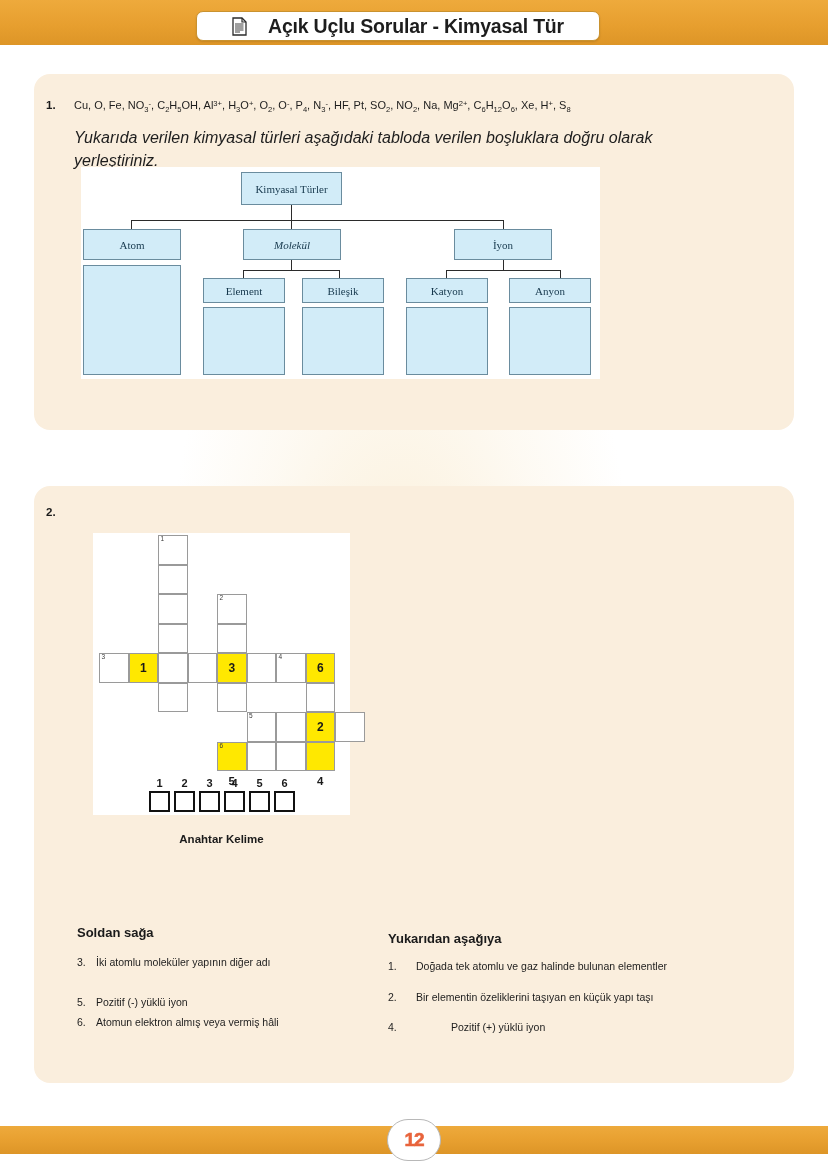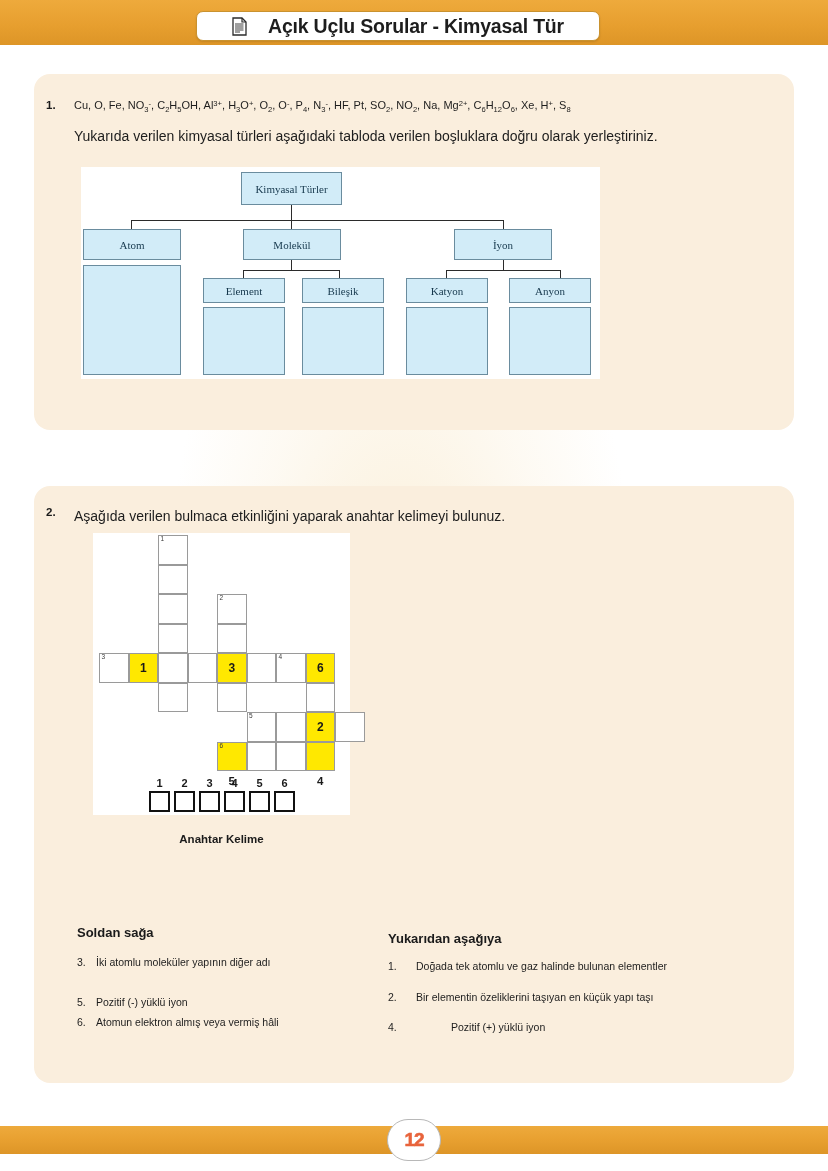--- a/index.html
+++ b/index.html
@@ -38,21 +38,21 @@
   .card {
     position:absolute; background:#faeedd; border-radius:16px;
   }
   #card1 { left:34px; top:74px; width:760px; height:356px; }
   #card2 { left:34px; top:486px; width:760px; height:597px; }
 
   .q-num {
     position:absolute; font-size:11.5px; font-weight:bold; color:#1a1a1a;
   }
   .q-text {
-    position:absolute; font-size:14px; color:#1d1d1d; line-height:1.45;
+    position:absolute; font-size:16px; color:#1d1d1d; line-height:1.45;font-style:italic;
   }
   .formula { position:absolute; font-size:11px; color:#1d1d1d; white-space:nowrap; }
   .formula sub { font-size:7.6px; vertical-align:-0.28em; }
   .formula sup { font-size:7.6px; vertical-align:0.45em; }
 
   
   .diagram {
     position:absolute; left:81px; top:167px; width:519px; height:212px;
     background:#ffffff;
   }
@@ -157,21 +157,21 @@
     <div class="dline dv" style="left:210px; top:38px; height:15px;"></div>
 
     <div class="dline dh" style="left:50px; top:53px; width:373px;"></div>
     <div class="dline dv" style="left:50px; top:53px; height:9px;"></div>
     <div class="dline dv" style="left:210px; top:53px; height:9px;"></div>
     <div class="dline dv" style="left:422px; top:53px; height:9px;"></div>
 
     <div class="dbox" style="left:2px; top:62px; width:98px; height:31px;">
       <span>Atom</span>
     </div>
-    <div class="dbox" style="left:162px; top:62px; width:98px; height:31px;">
+    <div class="dbox" style="left:162px; top:62px; width:98px; height:31px;font-style:italic;">
       <span>Molekül</span>
     </div>
     <div class="dbox" style="left:373px; top:62px; width:98px; height:31px;text-align:right;">
       <span>İyon</span>
     </div>
 
     <div class="dline dv" style="left:210px; top:93px; height:10px;"></div>
     <div class="dline dh" style="left:162px; top:103px; width:97px;"></div>
     <div class="dline dv" style="left:162px; top:103px; height:8px;"></div>
     <div class="dline dv" style="left:258px; top:103px; height:8px;"></div>
@@ -197,21 +197,20 @@
     <div class="blank" style="left:2px; top:98px; width:98px; height:110px;"></div>
     <div class="blank" style="left:122px; top:140px; width:82px; height:68px;"></div>
     <div class="blank" style="left:221px; top:140px; width:82px; height:68px;"></div>
     <div class="blank" style="left:325px; top:140px; width:82px; height:68px;"></div>
     <div class="blank" style="left:428px; top:140px; width:82px; height:68px;"></div>
   </div>
 
   <div class="card" id="card2"></div>
 
   <div class="q-num" style="left:46px; top:506px;">2.</div>
-  <div class="q-text" style="left:74px; top:506px; width:640px;">Aşağıda verilen bulmaca etkinliğini yaparak anahtar kelimeyi bulunuz.</div>
 
   <div class="xw-wrap"></div>
   <div id="xw-cells">
       <div class="cell" style="left: 158px; top: 535px;">
         <span class="cno">1</span>
       </div>
       <div class="cell" style="left: 158px; top: 564.5px;"></div>
       <div class="cell" style="left: 158px; top: 594px;"></div>
       <div class="cell" style="left: 217px; top: 594px;">
         <span class="cno">2</span>

